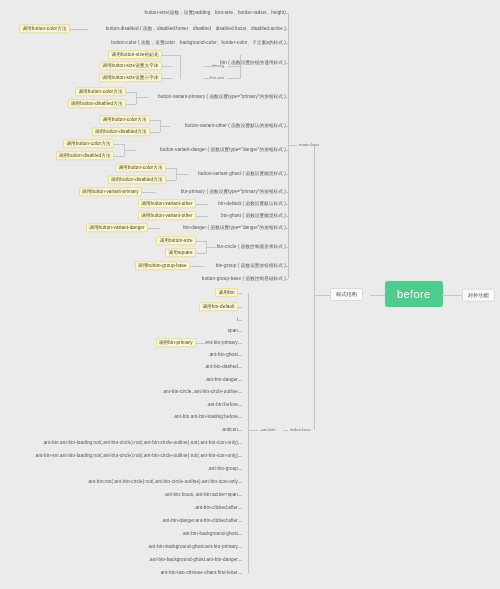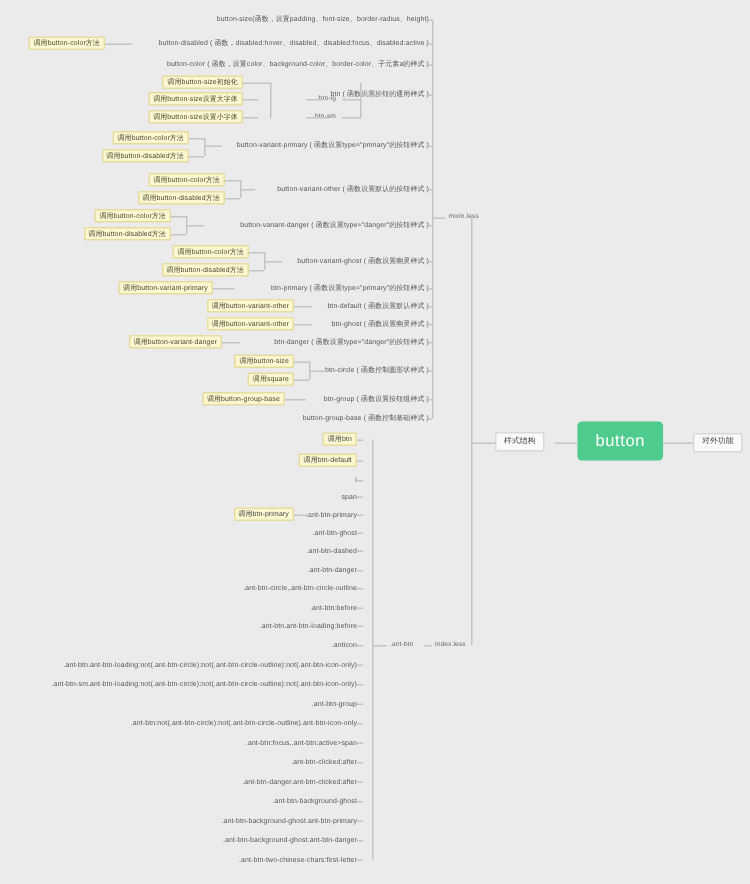--- a/index.html
+++ b/index.html
@@ -80,21 +80,21 @@
     position: absolute;
     width: 0;
     border-left: 0.6px solid #c4c4c4;
   }
 </style>
 </head>
 <body>
 
 <div id="canvas">
 
-  <div class="node node-root" style="left:385px; top:281px;">button</div>
+  <div class="node node-root" style="left:385px; top:281px;">before</div>
 
   <div class="h-line" style="left:370px; top:295px; width:15px;"></div>
 
   <div class="h-line" style="left:442px; top:295px; width:20px;"></div>
 
   <div class="node node-box left-anchor" style="left:462px; top:295px;">对外功能</div>
 
   <div class="node node-box" style="left:330px; top:288px;">样式结构</div>
 
   <div class="h-line" style="left:314px; top:295px; width:16px;"></div>

